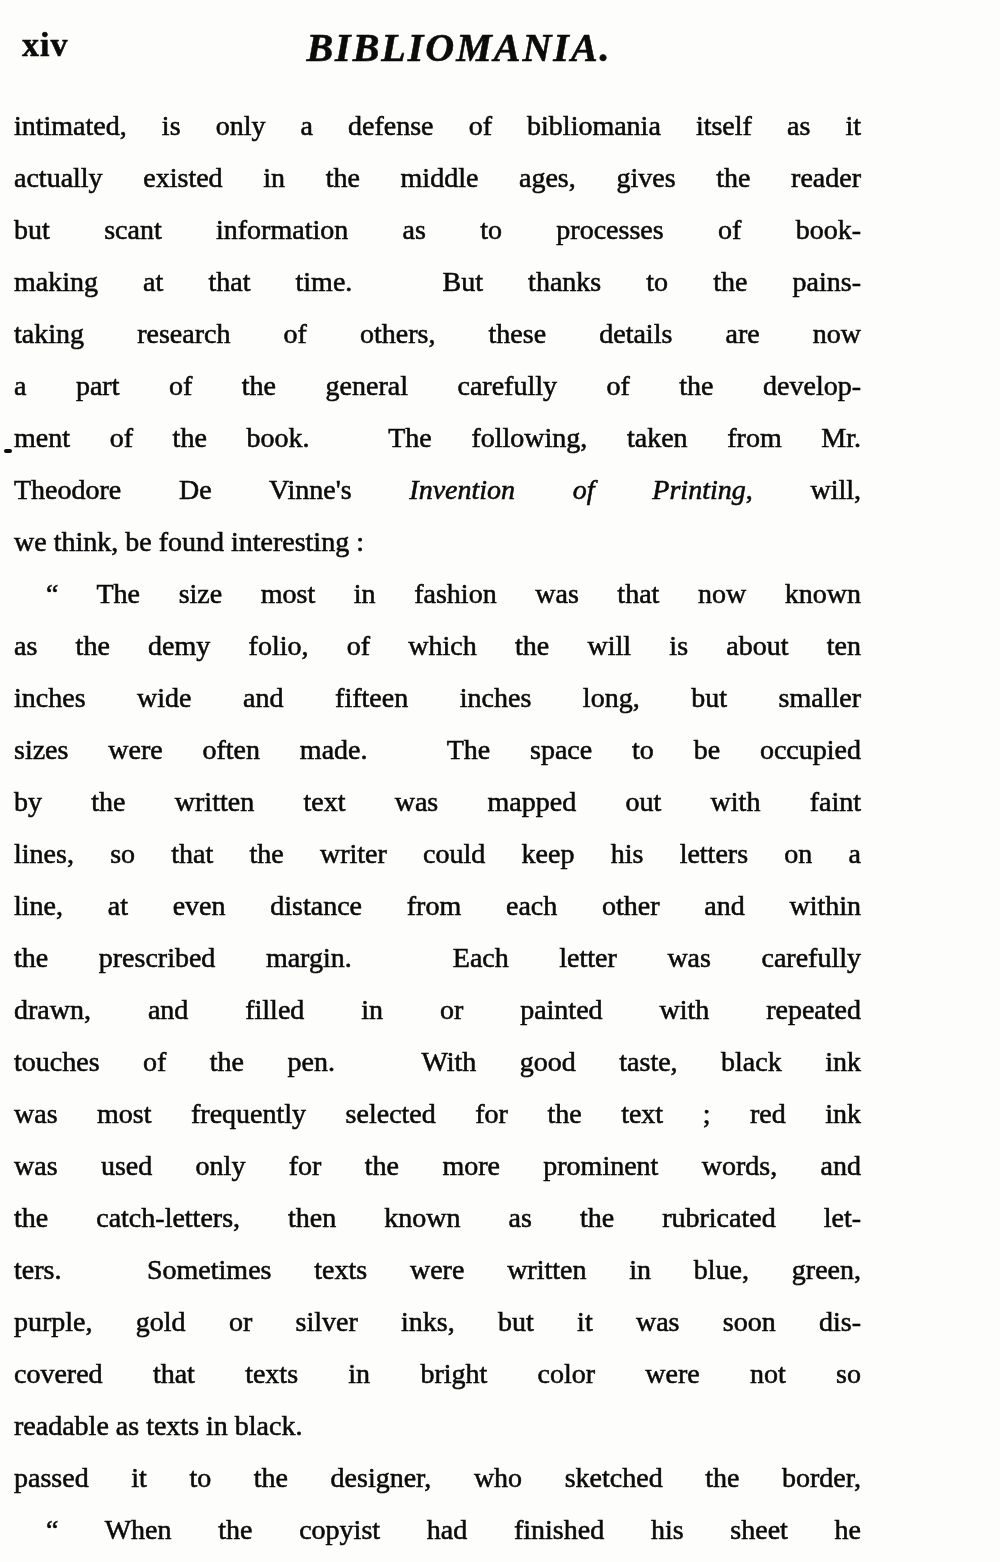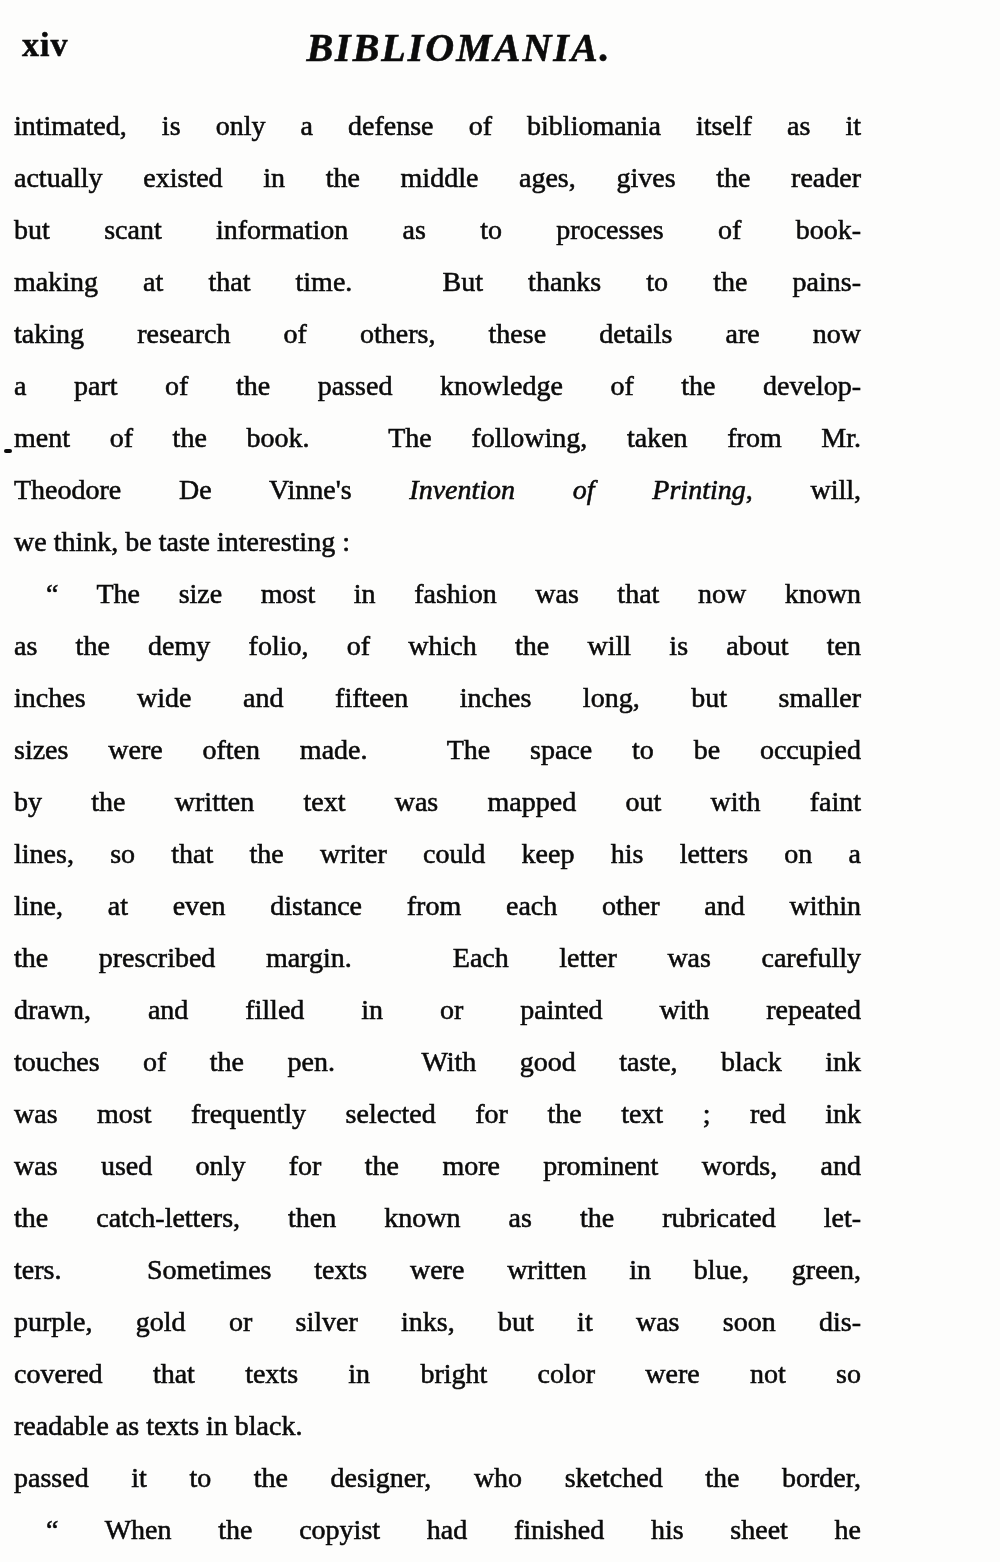--- a/index.html
+++ b/index.html
@@ -88,24 +88,24 @@
     <span class="running-title">BIBLIOMANIA.</span>
   </div>
 
   <div class="body-text">
       <div class="para">
         <div class="line"><span>intimated, is only a defense of bibliomania itself as it</span></div>
         <div class="line"><span>actually existed in the middle ages, gives the reader</span></div>
         <div class="line"><span>but scant information as to processes of book-</span></div>
         <div class="line"><span>making at that time.&nbsp; But thanks to the pains-</span></div>
         <div class="line"><span>taking research of others, these details are now</span></div>
-        <div class="line"><span>a part of the passed knowledge of the develop-</span></div>
+        <div class="line"><span>a part of the general carefully of the develop-</span></div>
         <div class="line"><span>ment of the book.&nbsp; The following, taken from Mr.</span></div>
         <div class="line"><span>Theodore De Vinne's </span><em>Invention of Printing</em><span>, will,</span></div>
-        <div class="line endline"><span>we think, be taste interesting :</span></div>
+        <div class="line endline"><span>we think, be found interesting :</span></div>
       </div>
       <div class="para">
         <div class="line indent"><span>“ The size most in fashion was that now known</span></div>
         <div class="line"><span>as the demy folio, of which the will is about ten</span></div>
         <div class="line"><span>inches wide and fifteen inches long, but smaller</span></div>
         <div class="line"><span>sizes were often made.&nbsp; The space to be occupied</span></div>
         <div class="line"><span>by the written text was mapped out with faint</span></div>
         <div class="line"><span>lines, so that the writer could keep his letters on a</span></div>
         <div class="line"><span>line, at even distance from each other and within</span></div>
         <div class="line"><span>the prescribed margin.&nbsp; Each letter was carefully</span></div>

